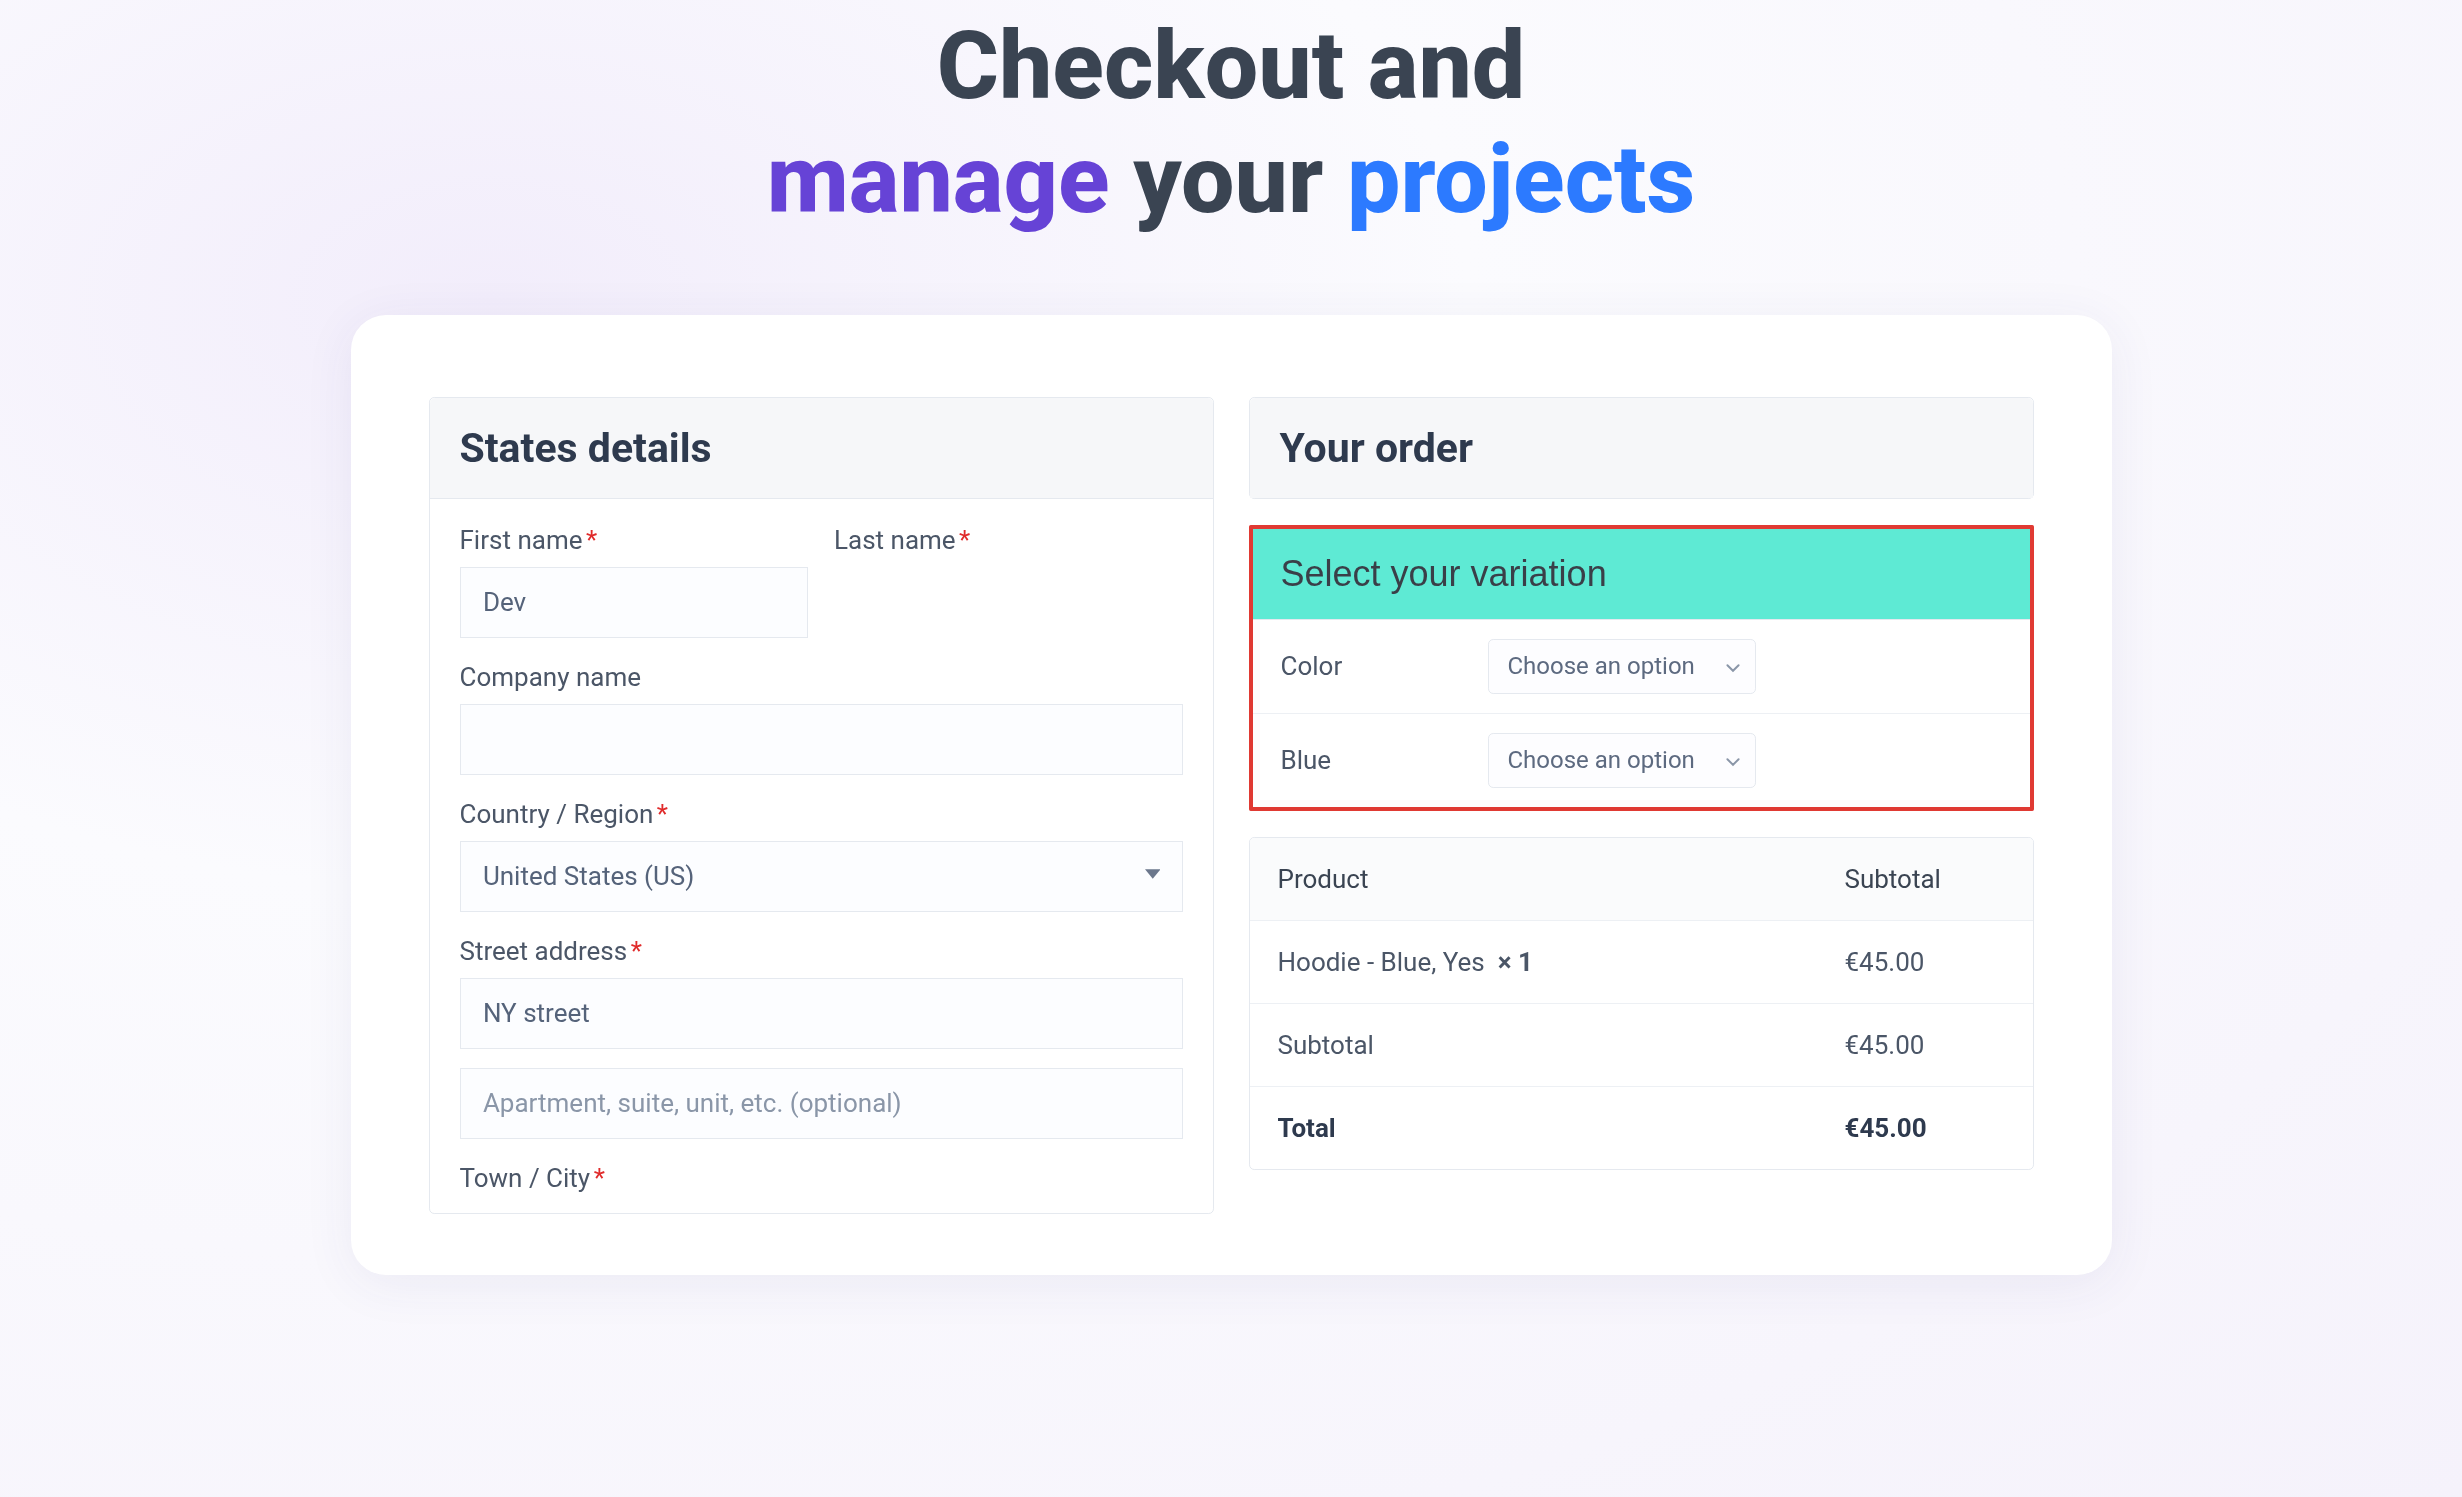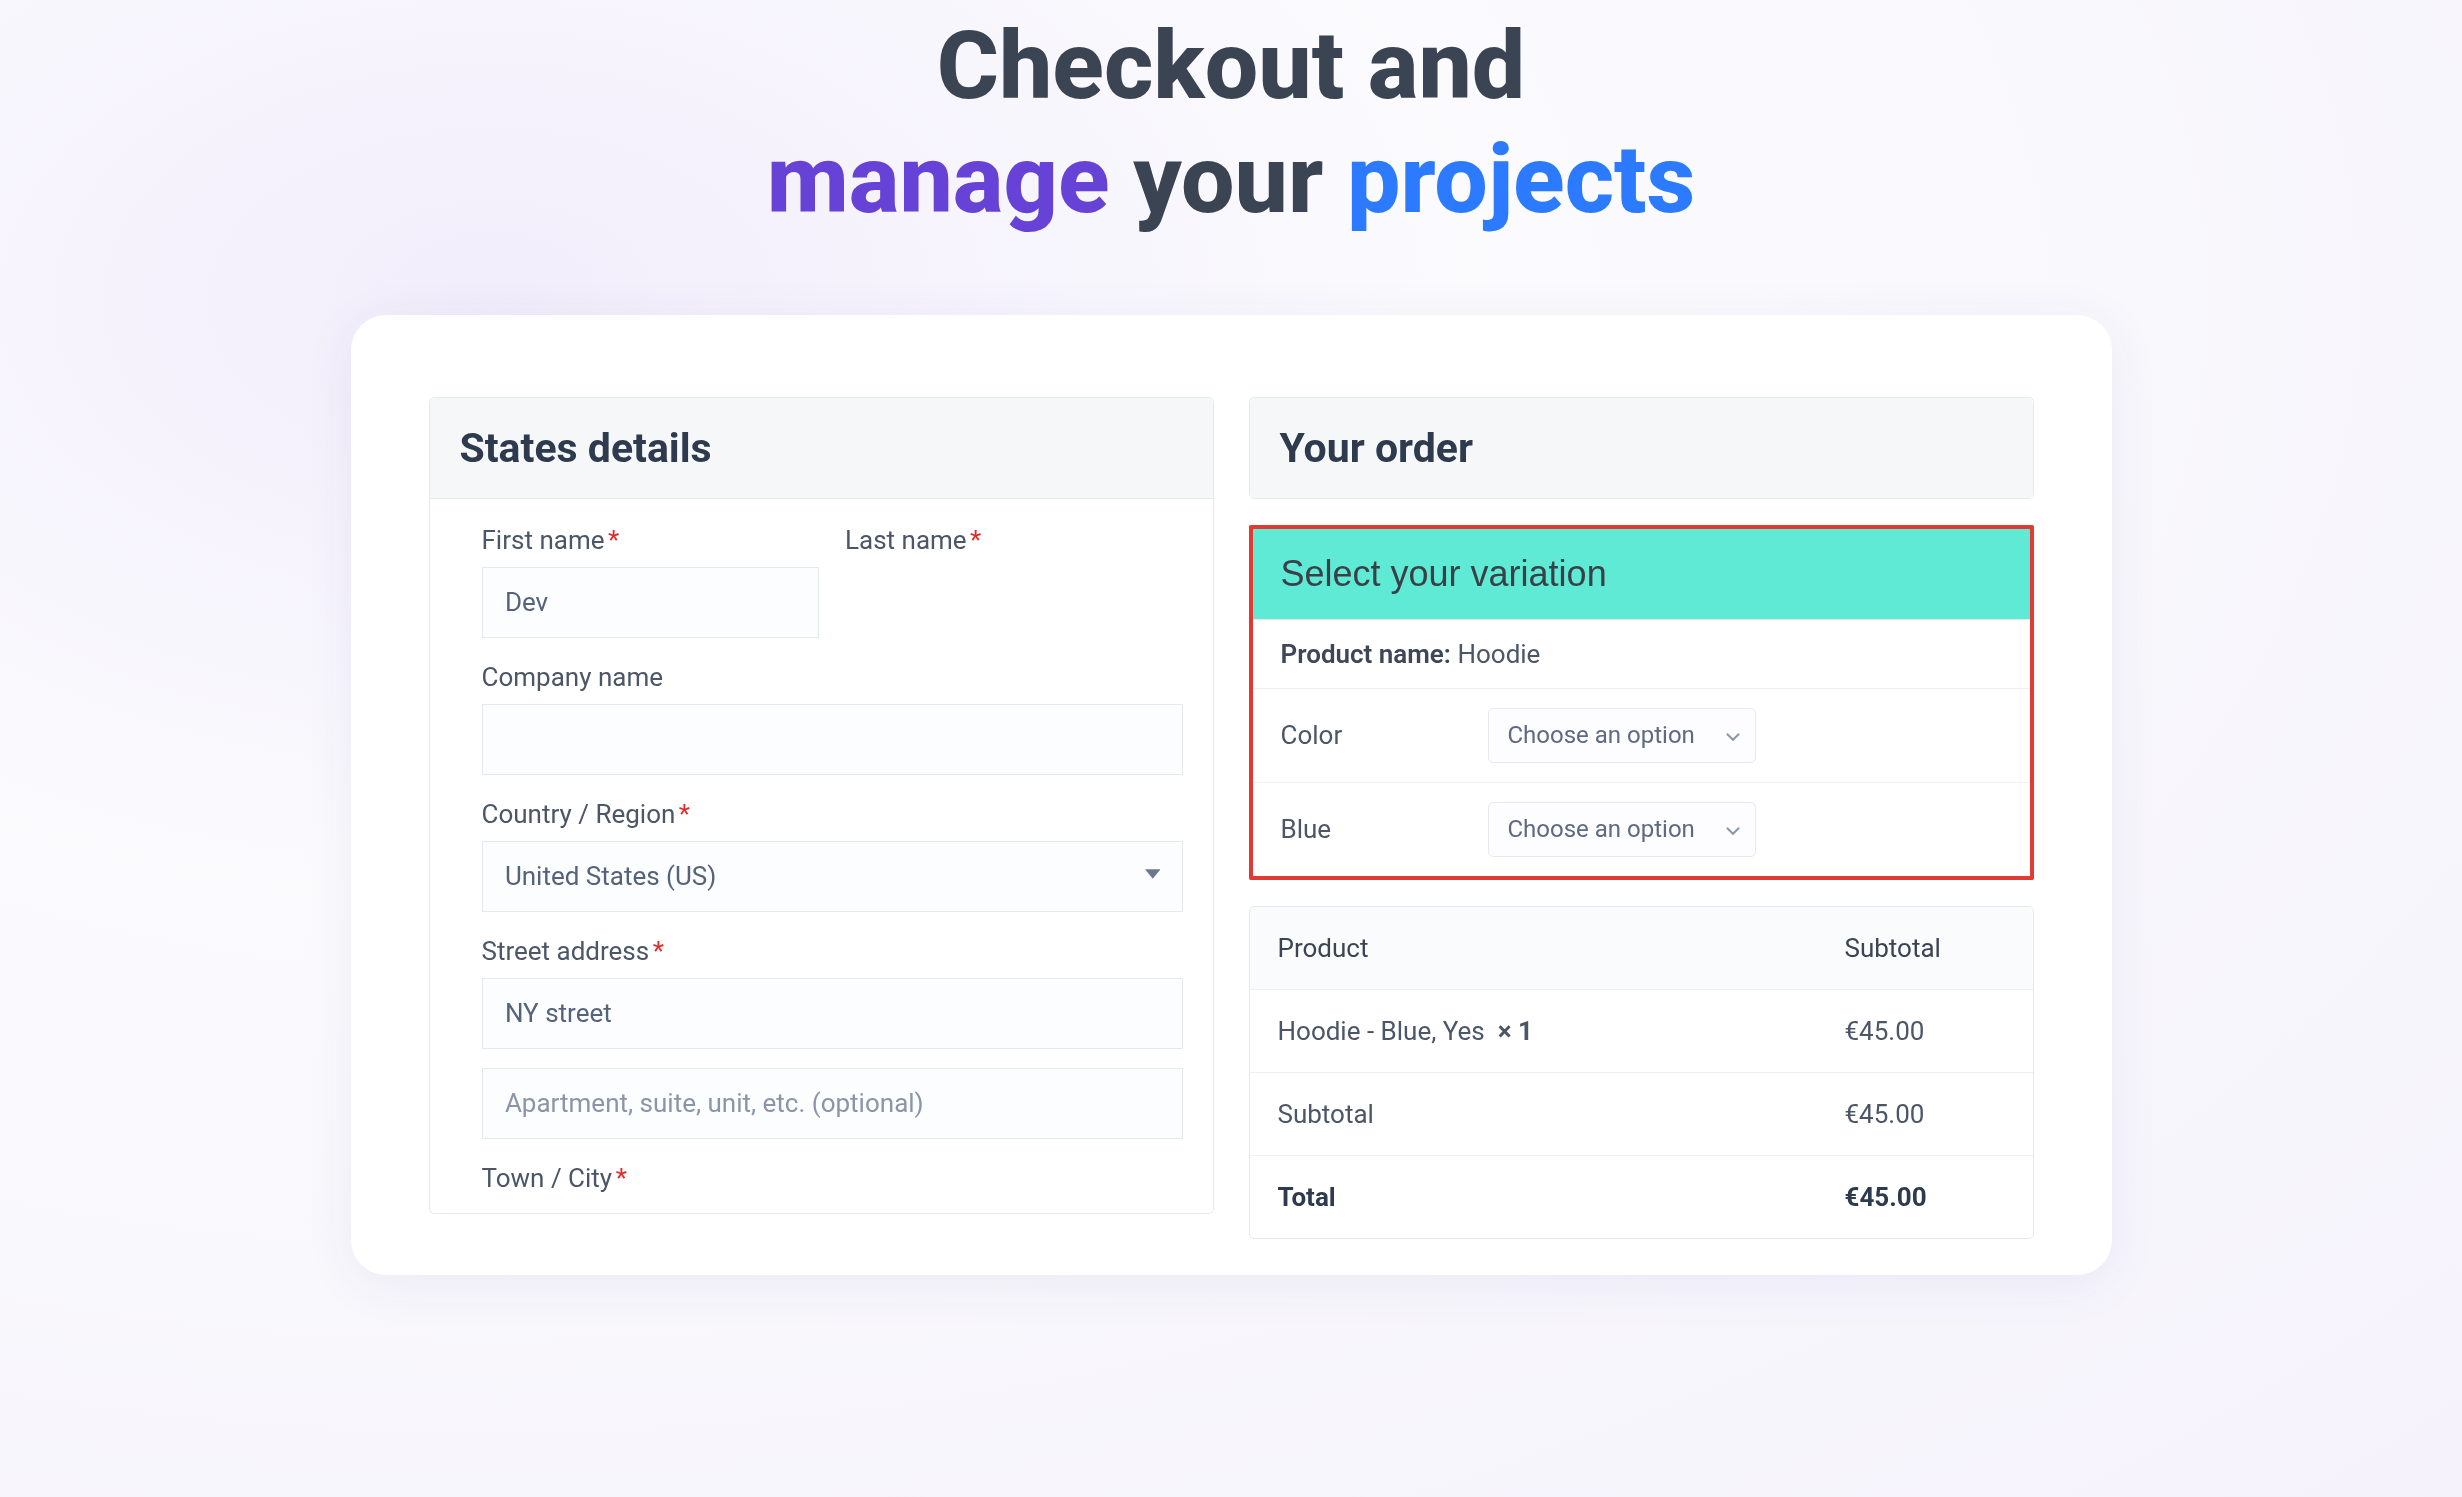--- a/index.html
+++ b/index.html
@@ -57,21 +57,20 @@
     font-weight: 700;
     color: #2e3a4e;
   }
   .panel-body {
     padding: 26px 30px 8.6px 30px;
   }
   .form-row {
     display: flex;
     gap: 26px;
     margin-bottom: 24px;
-    margin-left: 22px;
   }
   .form-group {
     flex: 1;
     display: flex;
     flex-direction: column;
   }
   .label {
     font-size: 26px;
     color: #4b5667;
     margin-bottom: 12px;
@@ -281,24 +280,20 @@
     </div>
   </div>
 
   <div class="col">
     <div class="panel" style="padding-bottom:0">
       <div class="panel-header" style="border-bottom:none">Your order</div>
     </div>
 
     <div class="highlight-box">
       <div class="var-header">Select your variation</div>
-      <div class="product-name-row">
-        <span>Product name:</span>
-        <span class="pn-val">Hoodie</span>
-      </div>
       <div class="var-row">
         <div class="vlabel">Color</div>
         <div class="var-select-wrap">
           <div class="var-select">Choose an option</div>
           <span class="caret">
             <svg width="14" height="14" viewBox="0 0 10 6">
                 <path d="M1 1 L5 5 L9 1" stroke="#8a96a8" stroke-width="1.4" fill="none" stroke-linecap="round"></path>
               </svg>
           </span>
         </div>

